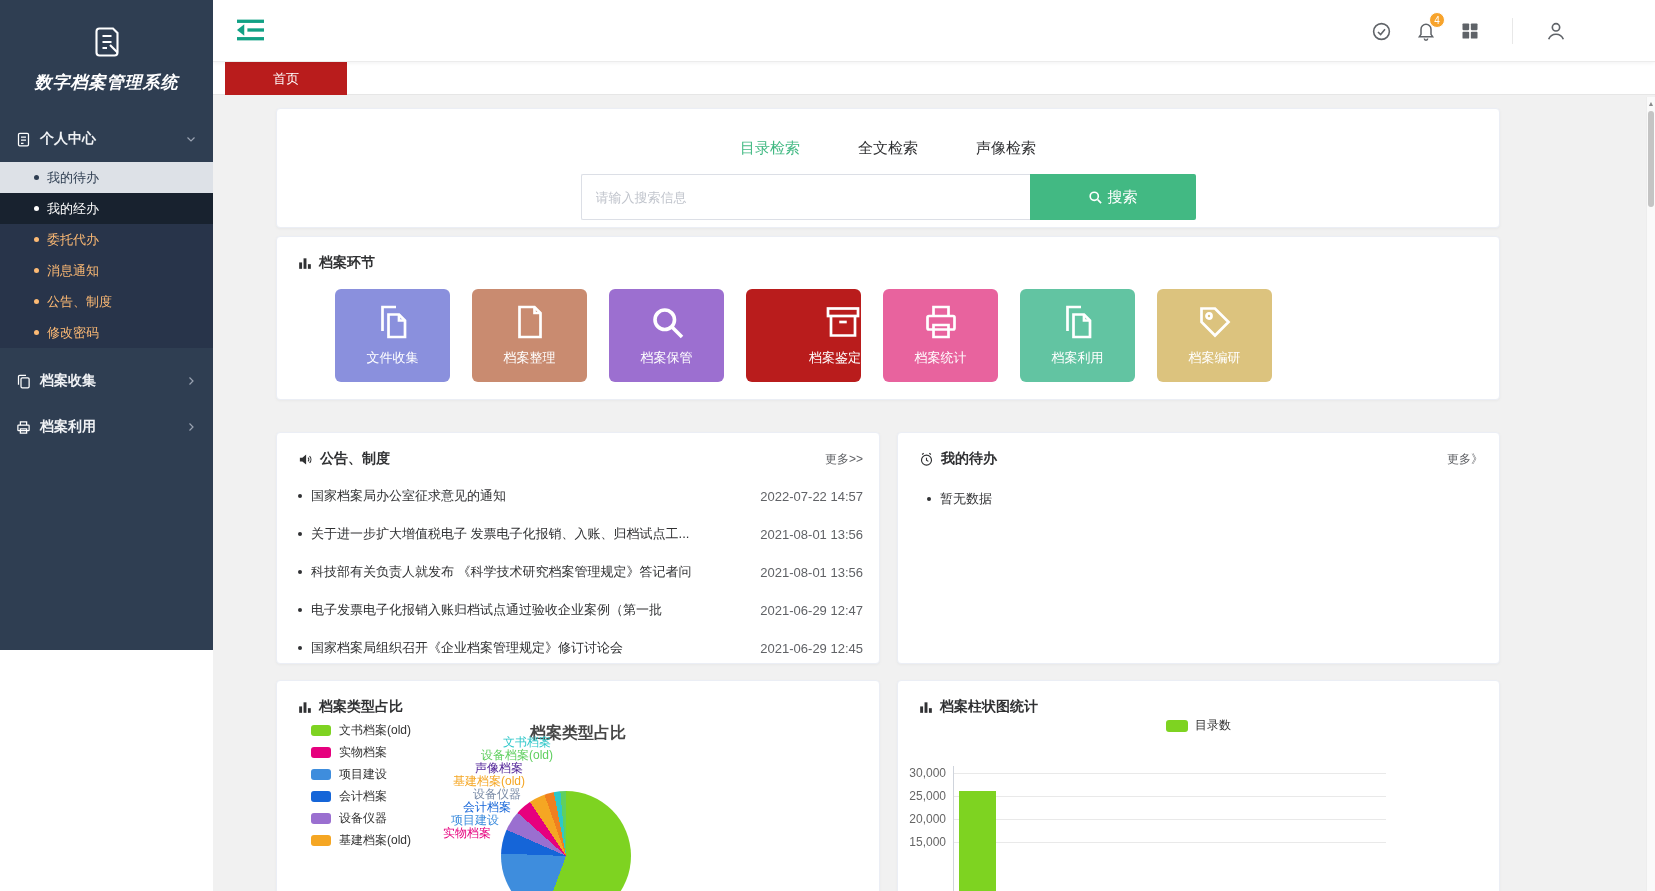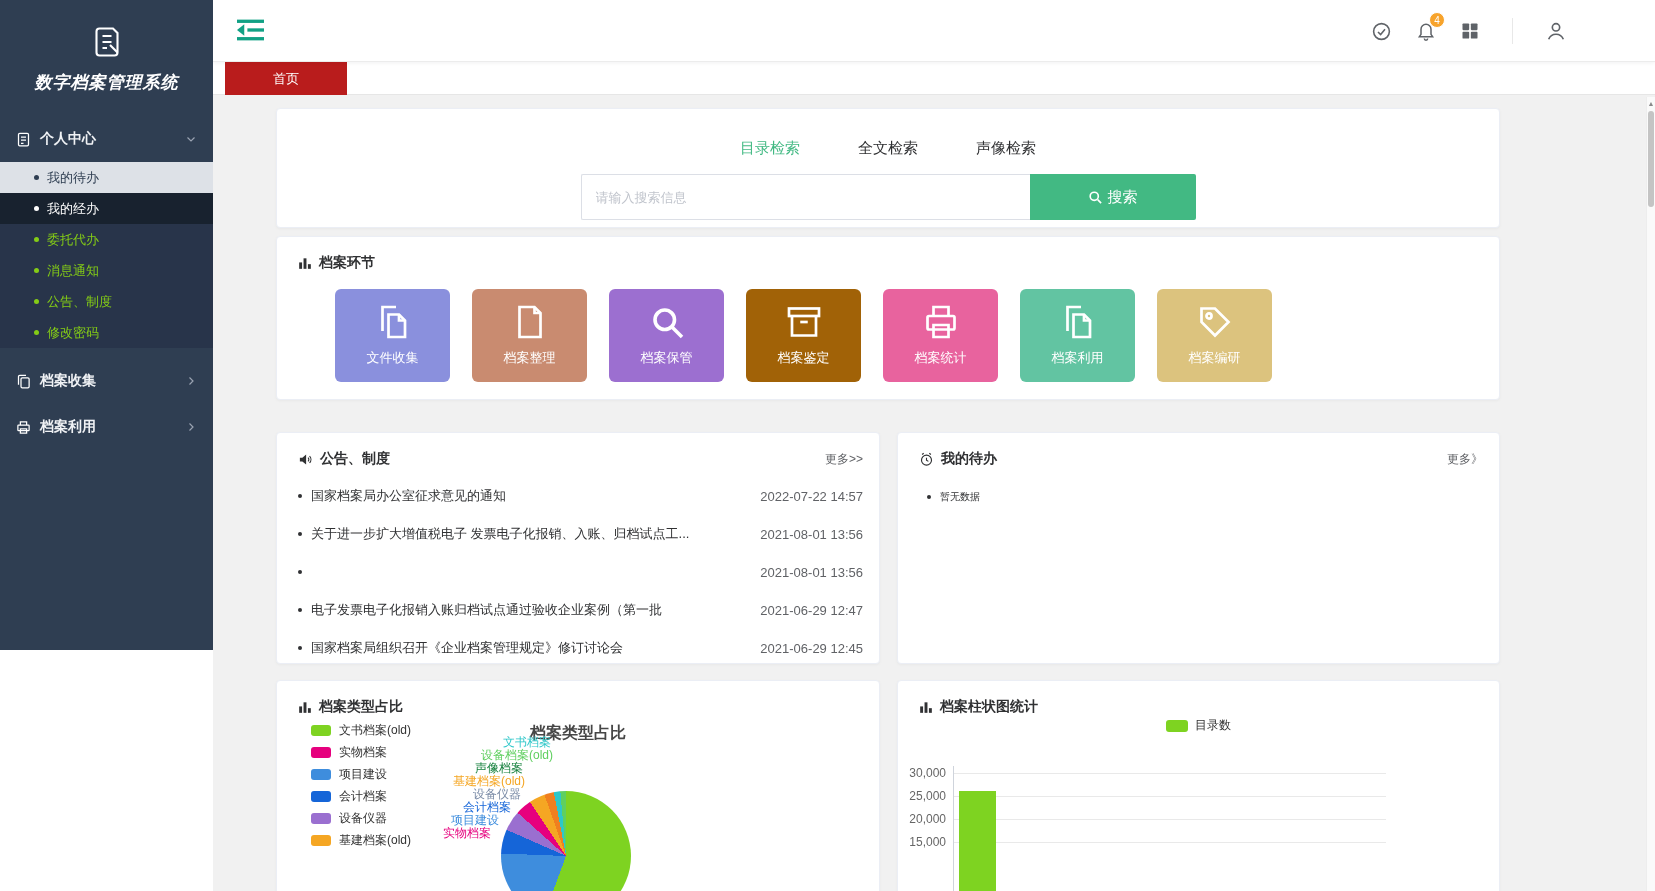--- a/index.html
+++ b/index.html
@@ -8,21 +8,21 @@
 
   
   .sidebar { position:absolute; left:0; top:0; width:213px; height:650px; background:#2f3e52; color:#fff; z-index:5; }
   .logo { text-align:center; padding-top:24px; }
   .logo-title { font-family:"DejaVu Serif","Liberation Serif",serif; font-style:italic; font-weight:bold; font-size:17px; letter-spacing:1px; margin-top:8px; color:#fff; }
   .menu-head, .menu-section { height:46px; display:flex; align-items:center; padding:0 16px; font-size:14px; font-weight:bold; color:#f0f2f5; cursor:pointer; }
   .menu-head { margin-top:22px; }
   .menu-head .mh-icon, .menu-section .mh-icon { margin-right:9px; display:flex; }
   .menu-head .chev, .menu-section .chev { margin-left:auto; display:flex; }
   .submenu { background:#28344a; }
-  .subitem { height:31px; display:flex; align-items:center; padding-left:34px; font-size:13px; color:#84cc16; cursor:pointer; }
+  .subitem { height:31px; display:flex; align-items:center; padding-left:34px; font-size:13px; color:#fdba74; cursor:pointer; }
   .subitem .dot { width:5px; height:5px; border-radius:50%; background:currentColor; margin-right:8px; flex:none; }
   .subitem.hl { background:#dde1e7; color:#2f3e52; }
   .subitem.active { background:#18222f; color:#fff; }
 
   
   .topbar { position:absolute; left:213px; top:0; right:0; height:62px; background:#fff; border-bottom:1px solid #ececec; box-shadow:0 1px 4px rgba(0,21,41,.06); z-index:4; }
   .collapse-btn { position:absolute; left:24px; top:18px; cursor:pointer; display:flex; }
   .topbar-right { position:absolute; right:88px; top:0; height:62px; display:flex; align-items:center; gap:24px; color:#5f6368; }
   .tb-icon { position:relative; display:flex; cursor:pointer; }
   .badge { position:absolute; top:-8px; right:-9px; min-width:16px; height:16px; background:#f7a32b; color:#fff; border-radius:8px; font-size:10px; display:flex; align-items:center; justify-content:center; border:1px solid #fff; }
@@ -62,21 +62,21 @@
   .tile .t-label { font-size:13px; margin-top:9px; }
 
   
   .announce-list { padding:9px 16px 0 21px; }
   .announce-row { display:flex; align-items:center; height:38px; font-size:13px; color:#303133; cursor:pointer; }
   .announce-row .dot { width:4px; height:4px; border-radius:50%; background:#303133; margin-right:9px; flex:none; }
   .announce-row .a-title { white-space:nowrap; overflow:hidden; text-overflow:ellipsis; max-width:400px; }
   .announce-row .a-date { margin-left:auto; color:#606266; flex:none; }
 
   
-  .todo-empty { display:flex; align-items:center; padding:22px 0 0 29px; font-size:10px; color:#303133; }
+  .todo-empty { display:flex; align-items:center; padding:22px 0 0 29px; font-size:13px; color:#303133; }
   .todo-empty .dot { width:4px; height:4px; border-radius:50%; background:#303133; margin-right:9px; }
 
   
   #card-pie { overflow:hidden; }
   .pie-legend { position:absolute; left:34px; top:38px; }
   .pl-item { display:flex; align-items:center; gap:8px; height:22px; font-size:12px; color:#333; cursor:pointer; }
   .pl-swatch { width:20px; height:11px; border-radius:3px; flex:none; }
   .pie-title { position:absolute; left:0; right:0; top:42px; text-align:center; font-size:16px; font-weight:bold; color:#464646; }
   .pie-sub { position:absolute; left:120px; right:0; top:67px; text-align:center; font-size:12px; color:#9b9b9b; }
   .pie-circle { position:absolute; left:224px; top:110px; width:130px; height:130px; border-radius:50%; }
@@ -293,21 +293,21 @@
       </div>
       <div class="tile" style="background: rgb(156, 111, 208);">
         <span class="t-icon">
             <svg width="36" height="36" viewBox="0 0 24 24" fill="none" stroke="#fff" stroke-width="2.4">
               <circle cx="10.5" cy="10.5" r="6.5"></circle>
               <path d="M15.5 15.5L22 22"></path>
             </svg>
           </span>
         <span class="t-label">档案保管</span>
       </div>
-      <div class="tile" style="background: #a16207;">
+      <div class="tile" style="background: #b91c1c; align-items: flex-end;">
         <span class="t-icon">
             <svg width="36" height="36" viewBox="0 0 24 24" fill="none" stroke="#fff" stroke-width="1.8">
               <rect x="2" y="3" width="20" height="5"></rect>
               <path d="M4 8v13h16V8"></path>
               <path d="M9.5 12h5"></path>
             </svg>
           </span>
         <span class="t-label">档案鉴定</span>
       </div>
       <div class="tile" style="background: rgb(232, 99, 158);">
@@ -359,20 +359,21 @@
           <span class="a-title">国家档案局办公室征求意见的通知</span>
           <span class="a-date">2022-07-22 14:57</span>
         </div>
       <div class="announce-row">
           <span class="dot"></span>
           <span class="a-title">关于进一步扩大增值税电子 发票电子化报销、入账、归档试点工...</span>
           <span class="a-date">2021-08-01 13:56</span>
         </div>
       <div class="announce-row">
           <span class="dot"></span>
+          <span class="a-title">科技部有关负责人就发布 《科学技术研究档案管理规定》答记者问</span>
           <span class="a-date">2021-08-01 13:56</span>
         </div>
       <div class="announce-row">
           <span class="dot"></span>
           <span class="a-title">电子发票电子化报销入账归档试点通过验收企业案例（第一批</span>
           <span class="a-date">2021-06-29 12:47</span>
         </div>
       <div class="announce-row">
           <span class="dot"></span>
           <span class="a-title">国家档案局组织召开《企业档案管理规定》修订讨论会</span>
@@ -432,21 +433,21 @@
           <span>设备仪器</span>
         </div>
       <div class="pl-item">
           <span class="pl-swatch" style="background: rgb(245, 166, 35);"></span>
           <span>基建档案(old)</span>
         </div>
     </div>
     <div class="pie-title">档案类型占比</div>
     <span class="callout c0" style="color: rgb(46, 199, 201);">文书档案</span>
     <span class="callout c1" style="color: rgb(95, 207, 95);">设备档案(old)</span>
-    <span class="callout c2" style="color: #15803d;">声像档案</span>
+    <span class="callout c2" style="color: #4c1d95;">声像档案</span>
     <span class="callout c3" style="color: rgb(245, 166, 35);">基建档案(old)</span>
     <span class="callout c4" style="color: rgb(122, 139, 166);">设备仪器</span>
     <span class="callout c5" style="color: rgb(21, 101, 216);">会计档案</span>
     <span class="callout c6" style="color: rgb(62, 141, 221);">项目建设</span>
     <span class="callout c7" style="color: rgb(230, 0, 126);">实物档案</span>
     <div class="pie-circle" style="background: conic-gradient(rgb(126, 211, 33) 0deg, rgb(126, 211, 33) 200.2deg, rgb(62, 141, 221) 200.2deg, rgb(62, 141, 221) 272.2deg, rgb(21, 101, 216) 272.2deg, rgb(21, 101, 216) 293.8deg, rgb(154, 111, 208) 293.8deg, rgb(154, 111, 208) 311.8deg, rgb(230, 0, 126) 311.8deg, rgb(230, 0, 126) 326.2deg, rgb(245, 166, 35) 326.2deg, rgb(245, 166, 35) 340.6deg, rgb(240, 127, 31) 340.6deg, rgb(240, 127, 31) 349.2deg, rgb(46, 199, 201) 349.2deg, rgb(46, 199, 201) 355deg, rgb(95, 207, 95) 355deg, rgb(95, 207, 95) 360deg);"></div>
   </div>
 
   <div class="card" id="card-bar">
     <div class="card-head">

